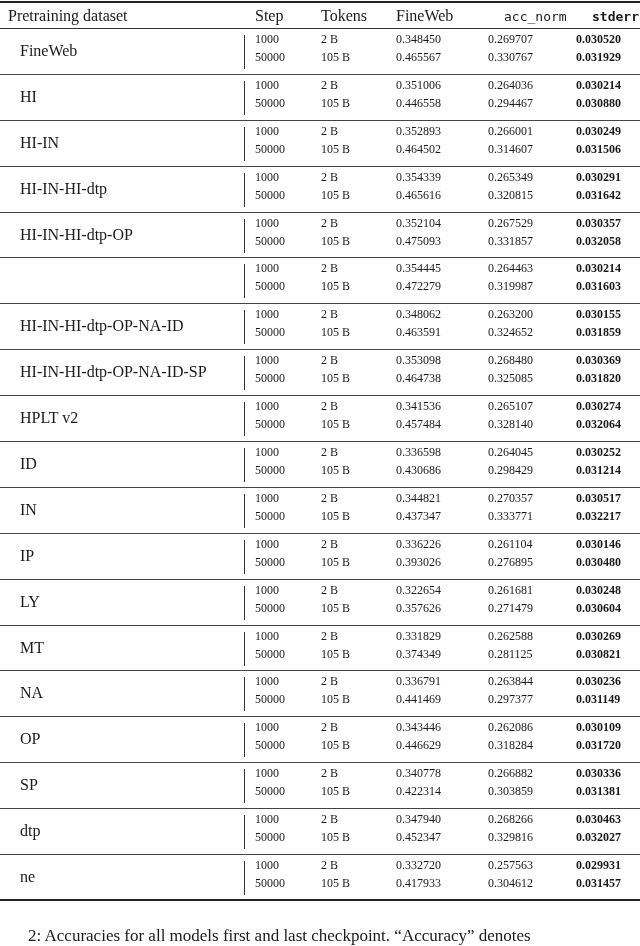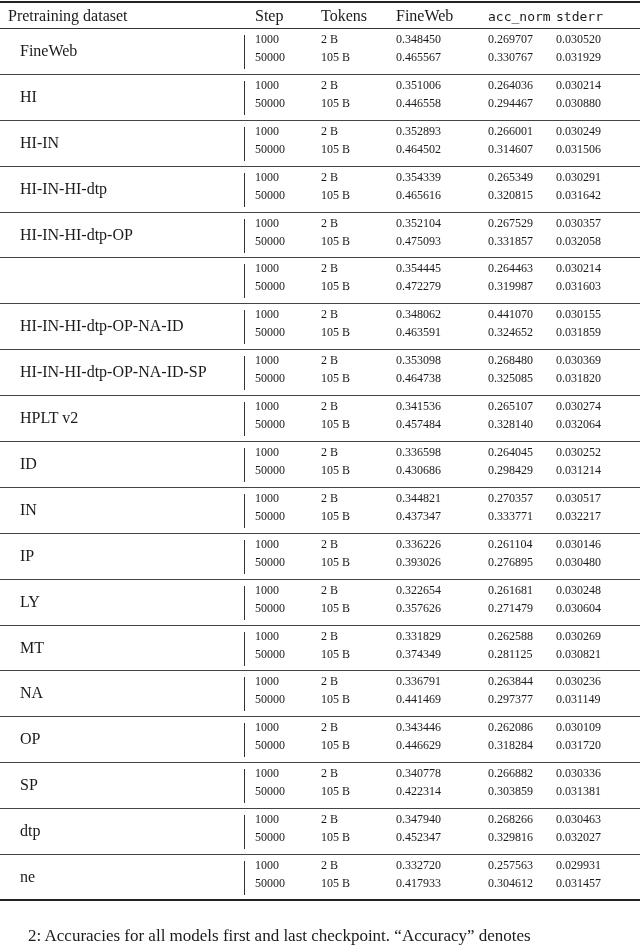--- a/index.html
+++ b/index.html
@@ -5,36 +5,36 @@
   html, body { margin: 0; padding: 0; background: #ffffff; }
   body {
     width: 640px; height: 946px; overflow: hidden; position: relative;
     font-family: "Liberation Serif", "DejaVu Serif", serif;
     color: #1a1a1a;
   }
   .table { position: absolute; left: 0; top: 0; width: 640px; }
   .rule-top { position: absolute; left: 0; width: 640px; top: 1px; height: 2px; background: #222; }
   .header { position: absolute; left: 0; top: 3px; width: 640px; height: 26px; font-size: 16px; }
   .header span { position: absolute; top: 4px; white-space: nowrap; }
-  .mono { font-family: "DejaVu Sans Mono", "Liberation Mono", monospace; font-size: 13px; }
+  .mono { font-family: "DejaVu Sans Mono", "Liberation Mono", monospace; font-size: 13px; margin-left: 16px; }
   .rule-head { position: absolute; left: 0; width: 640px; top: 28px; height: 1px; background: #333; }
   .groups { position: absolute; left: 0; top: 29px; width: 640px; }
   .group { position: relative; height: 45.9px; border-bottom: 1.2px solid #444; box-sizing: border-box; }
   .group:last-child { border-bottom: 2px solid #222; }
   .gname { position: absolute; left: 20px; top: 13px; font-size: 16px; white-space: nowrap; }
   .vline { position: absolute; left: 244px; top: 6px; width: 1px; height: 34px; background: #333; }
   .line { position: absolute; left: 0; width: 640px; height: 18px; font-size: 12px; }
   .line.l1 { top: 3px; }
   .line.l2 { top: 21px; padding-left: 12px; }
   .line span { position: absolute; white-space: nowrap; }
   .c-step { left: 255px; }
   .c-tok { left: 321px; }
   .c-acc { left: 396px; }
   .c-norm { left: 488px; }
-  .c-err { left: 556px; }
+  .c-err { left: 576px; font-weight: bold; }
   .caption { position: absolute; left: 0; top: 926px; font-size: 17px; white-space: nowrap; padding-left: 28px; }
 </style>
 </head>
 <body>
 
 <div class="table">
   <div class="rule-top"></div>
   <div class="header">
     <span style="left:8px">Pretraining dataset</span>
     <span class="c-step">Step</span>
@@ -152,21 +152,21 @@
           <span class="c-err">0.031603</span>
         </div>
       </div>
       <div class="group">
         <div class="gname">HI-IN-HI-dtp-OP-NA-ID</div>
         <div class="vline"></div>
         <div class="line l1">
           <span class="c-step">1000</span>
           <span class="c-tok">2 B</span>
           <span class="c-acc">0.348062</span>
-          <span class="c-norm">0.441070</span>
+          <span class="c-norm">0.263200</span>
           <span class="c-err">0.030155</span>
         </div>
         <div class="line l2">
           <span class="c-step">50000</span>
           <span class="c-tok">105 B</span>
           <span class="c-acc">0.463591</span>
           <span class="c-norm">0.324652</span>
           <span class="c-err">0.031859</span>
         </div>
       </div>

